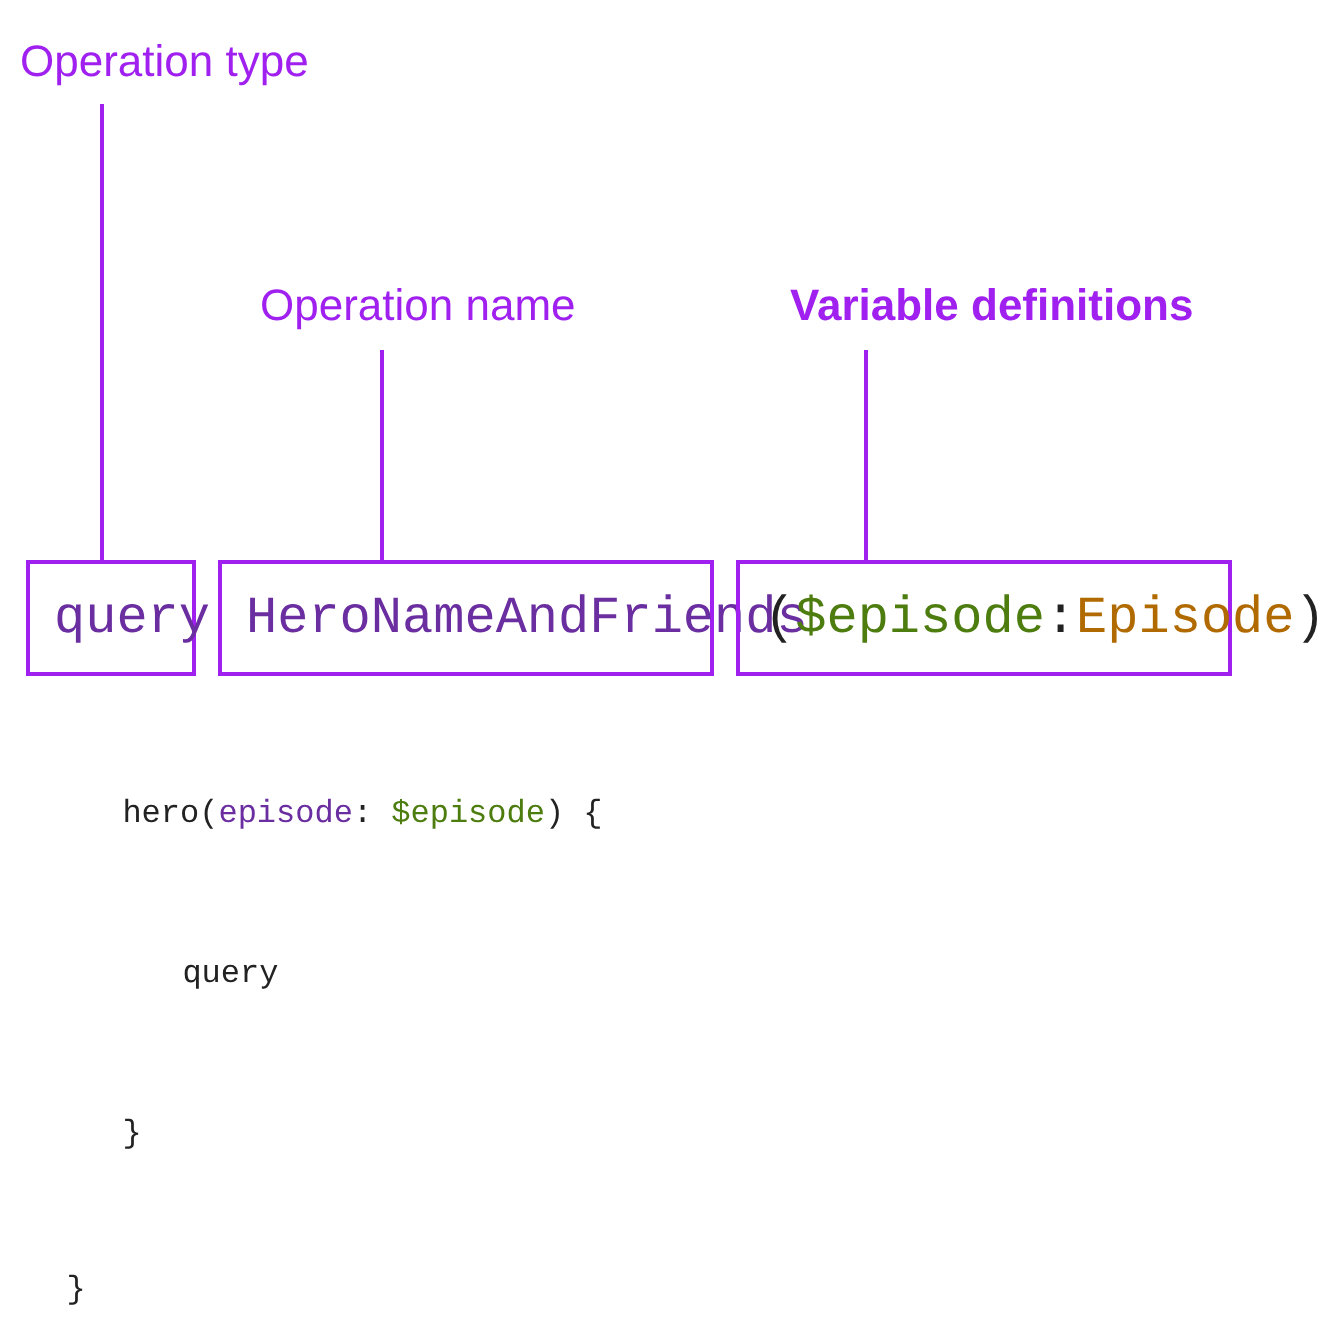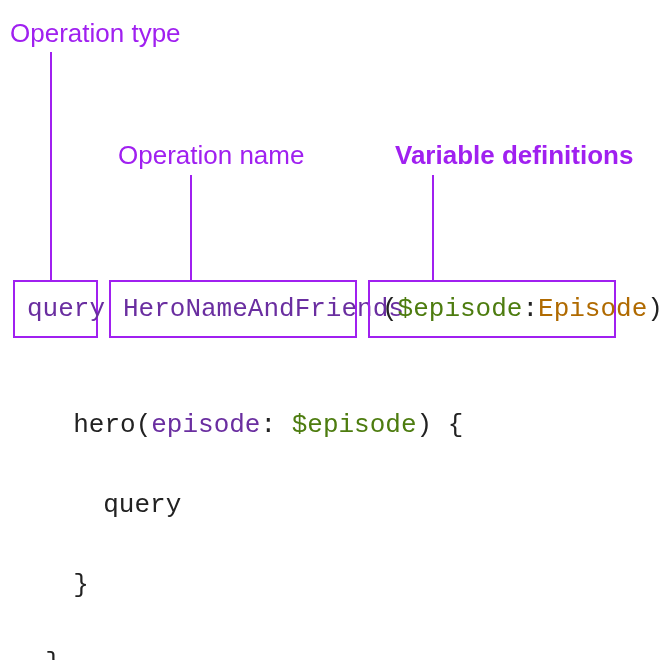--- a/index.html
+++ b/index.html
@@ -10,57 +10,57 @@
     height: 660px;
     background: #fff;
     font-family: "Menlo", "Consolas", "Courier New", monospace;
     position: relative;
     overflow: hidden;
   }
   .label {
     position: absolute;
     color: #a020f0;
     font-family: -apple-system, BlinkMacSystemFont, "Segoe UI", Arial, sans-serif;
-    font-size: 26px;
+    font-size: 22px;
     white-space: nowrap;
   }
   .connector {
     position: absolute;
     width: 2px;
     background: #a020f0;
   }
   .box {
     position: absolute;
     border: 2px solid #a020f0;
     display: flex;
     align-items: center;
     padding: 4px 12px;
     height: 58px;
     font-size: 26px;
   }
   .codeline {
     position: absolute;
-    font-size: 26px;
+    font-size: 16px;
     color: #222;
     white-space: pre;
   }
   .kw   { color: #6a2ea0; }   
   .name { color: #6a2ea0; }
   .arg  { color: #6a2ea0; }
   .var  { color: #4d7c0f; }   
   .type { color: #b06a00; }   
   .pun  { color: #222; }      
   .fld  { color: #222; }      
 </style>
 </head>
 <body>
 
 <div class="label" style="left:10px; top:18px;">Operation type</div>
 
-<div class="label" style="left:118px; top:140px;">Operation name</div>
+<div class="label" style="left:130px; top:140px;">Operation name</div>
 
 <div class="label" style="left:395px; top:140px;font-weight:bold;">Variable definitions</div>
 
 <div class="connector" style="left:50px;  top:52px;  height:228px;"></div>
 <div class="connector" style="left:190px; top:175px; height:105px;"></div>
 <div class="connector" style="left:432px; top:175px; height:105px;"></div>
 
 <div class="box" style="left:13px; top:280px; width:85px;">
   <span class="kw">query</span>
 </div>

